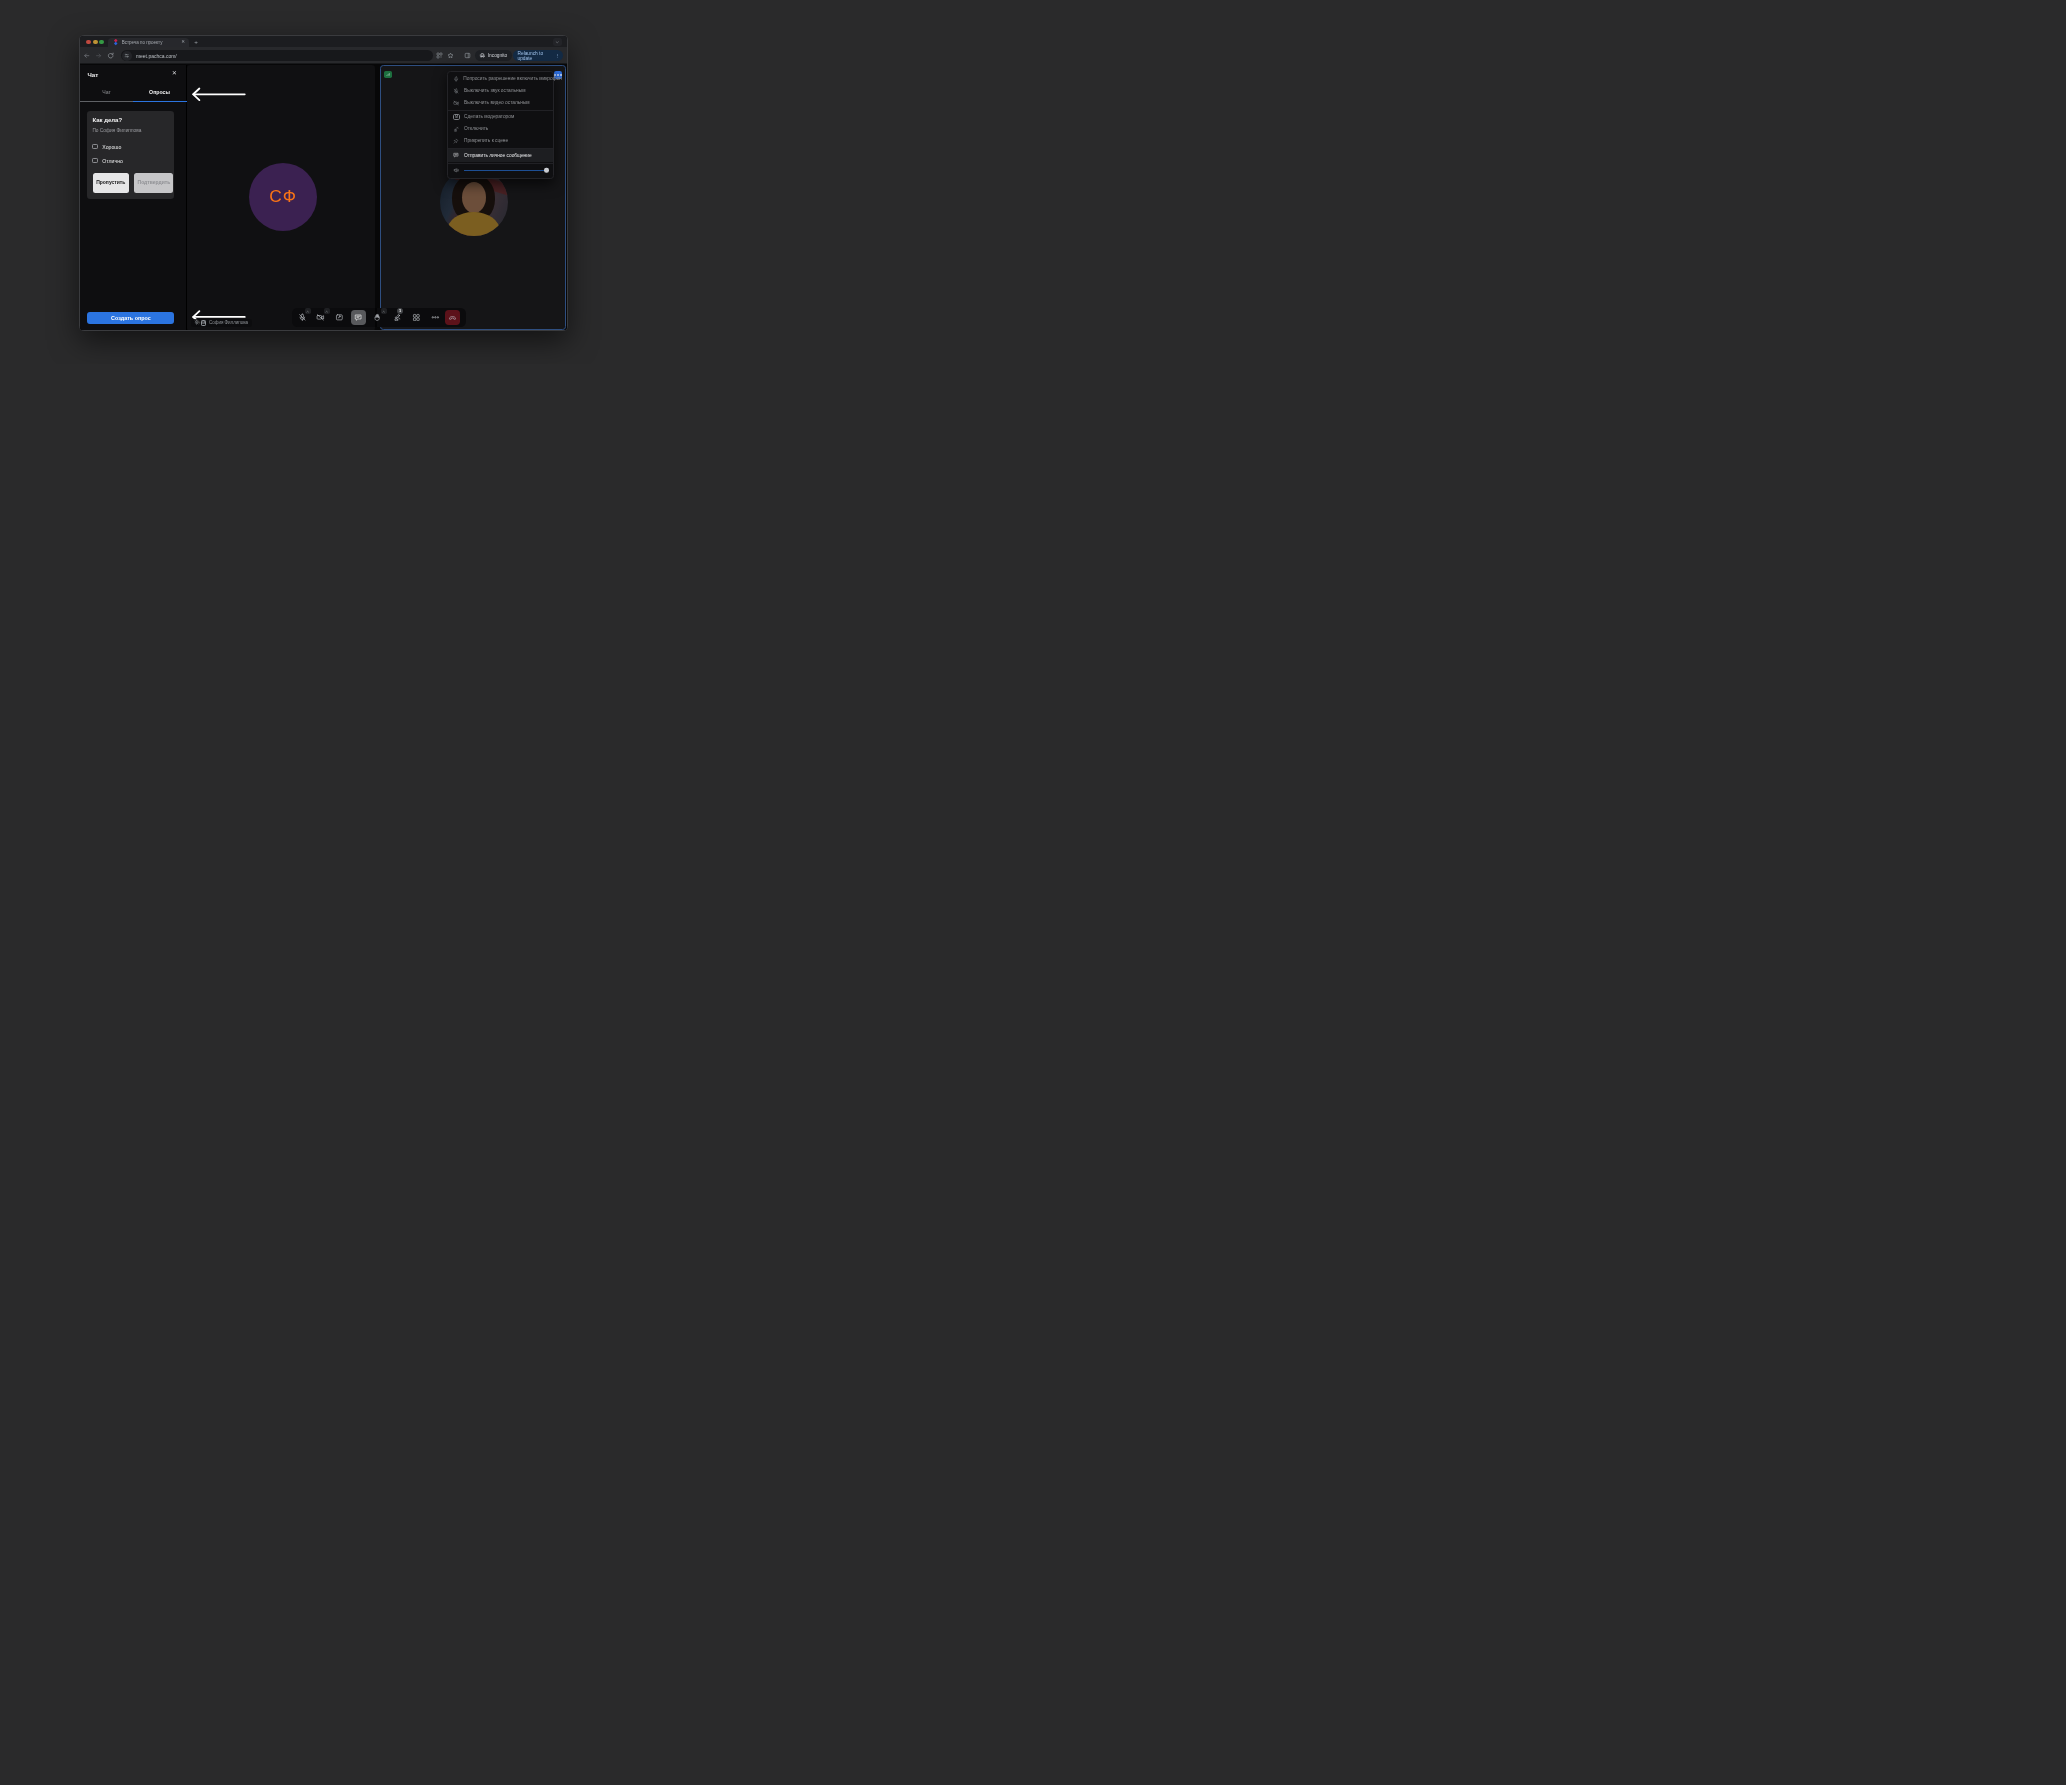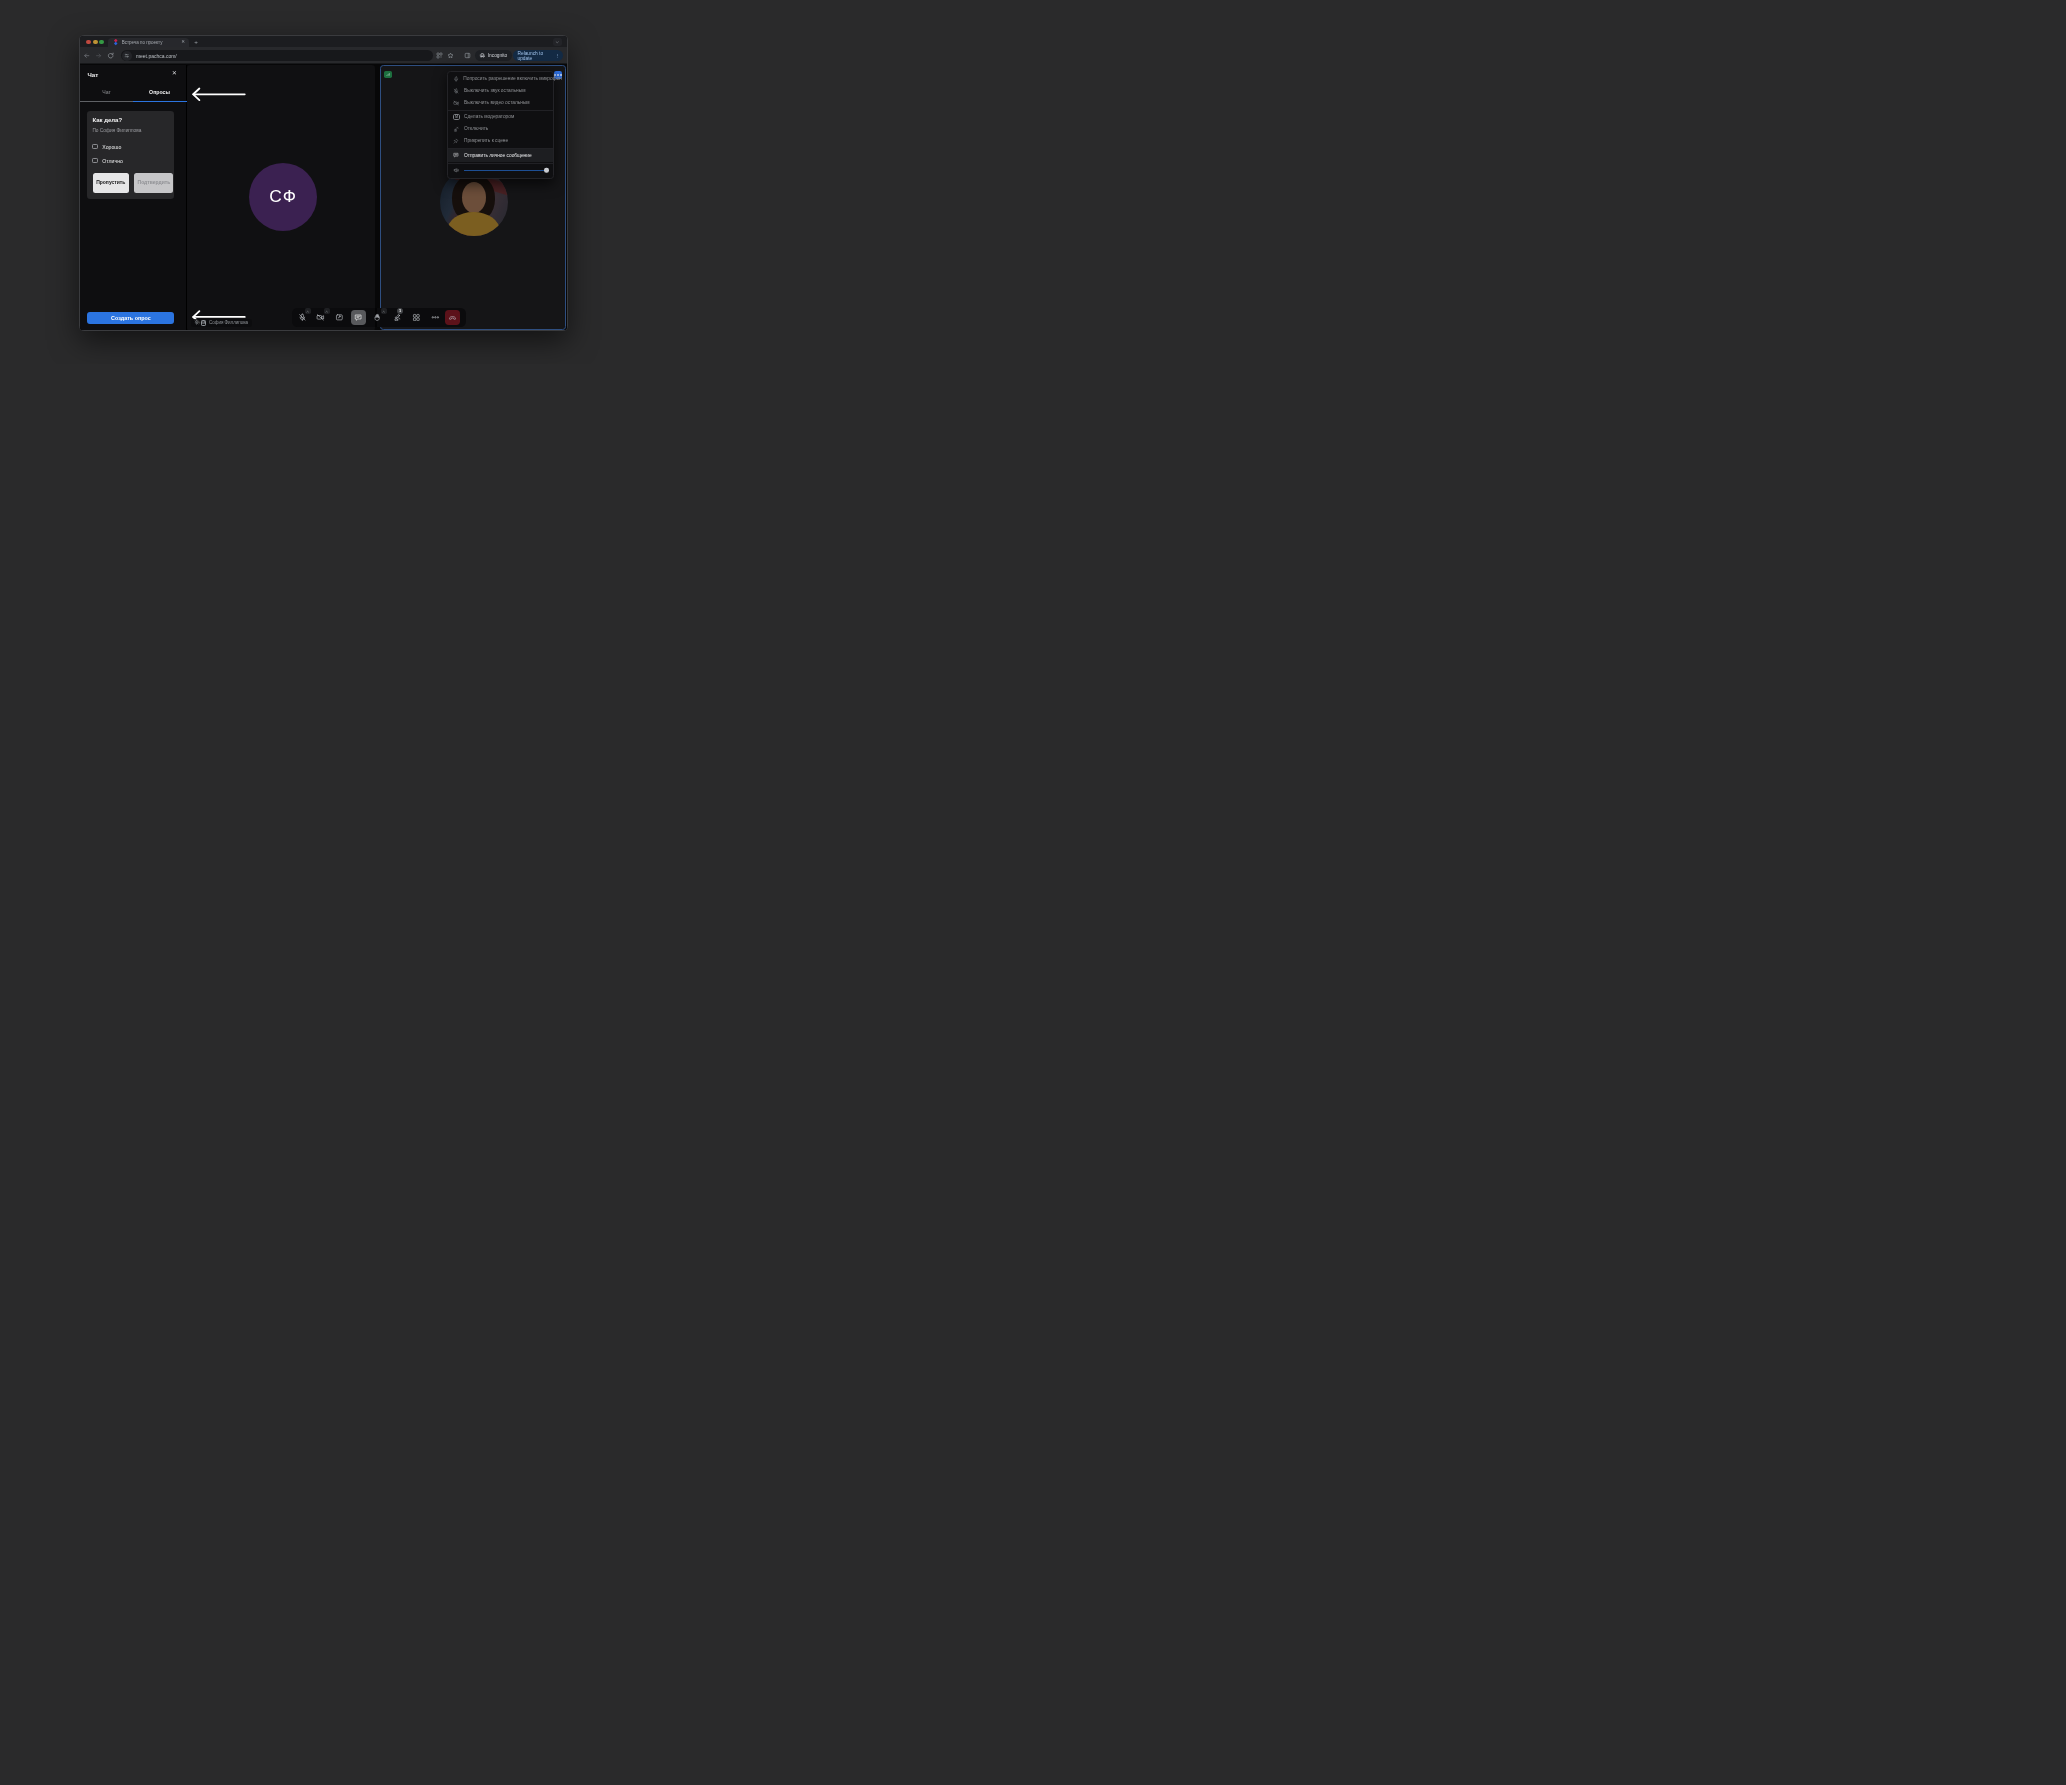--- a/index.html
+++ b/index.html
@@ -74,21 +74,21 @@
   .create-poll { position:absolute; left:7.4px; top:247px; width:87px; height:12.4px; border:none;
                  border-radius:2.9px; color:#fff; font-family:inherit; font-size:5.4px; font-weight:700; }
 
   
   .tile-main { position:absolute; left:107px; top:0.4px; width:188px; height:266px;
                background:#101012; border-radius:3.3px; }
   .tile-remote { position:absolute; left:300px; top:0.4px; width:186px; height:265px;
                  background:#151517; border-radius:3.3px; border:0.8px solid #2e4e80; }
   .avatar-initials { position:absolute; left:62px; top:98px; width:68px; height:68px; border-radius:50%;
                      display:flex; align-items:center; justify-content:center;
-                     font-size:17.4px; color:#ffffff; letter-spacing:0.8px; }
+                     font-size:17.4px; color:#f97316; letter-spacing:0.8px; }
   .annot-arrow { position:absolute; left:0; top:0; pointer-events:none; }
 
   .name-pill { position:absolute; left:3.7px; bottom:3.7px; height:8.7px; border-radius:2.1px;
                background:rgba(12,12,14,.82); display:flex; align-items:center; gap:2.5px; padding:0 4.1px 0 2.9px; }
   .name-pill .mbadge { width:5.4px; height:5.4px; border:0.5px solid #8f9398; border-radius:1.2px;
                        color:#8f9398; font-size:3.5px; font-weight:700; display:flex;
                        align-items:center; justify-content:center; }
   .name-text { font-size:4.5px; color:#8f9398; }
 
   .signal-badge { position:absolute; left:3.3px; top:5px; width:7.4px; height:7.4px; border-radius:1.7px;

